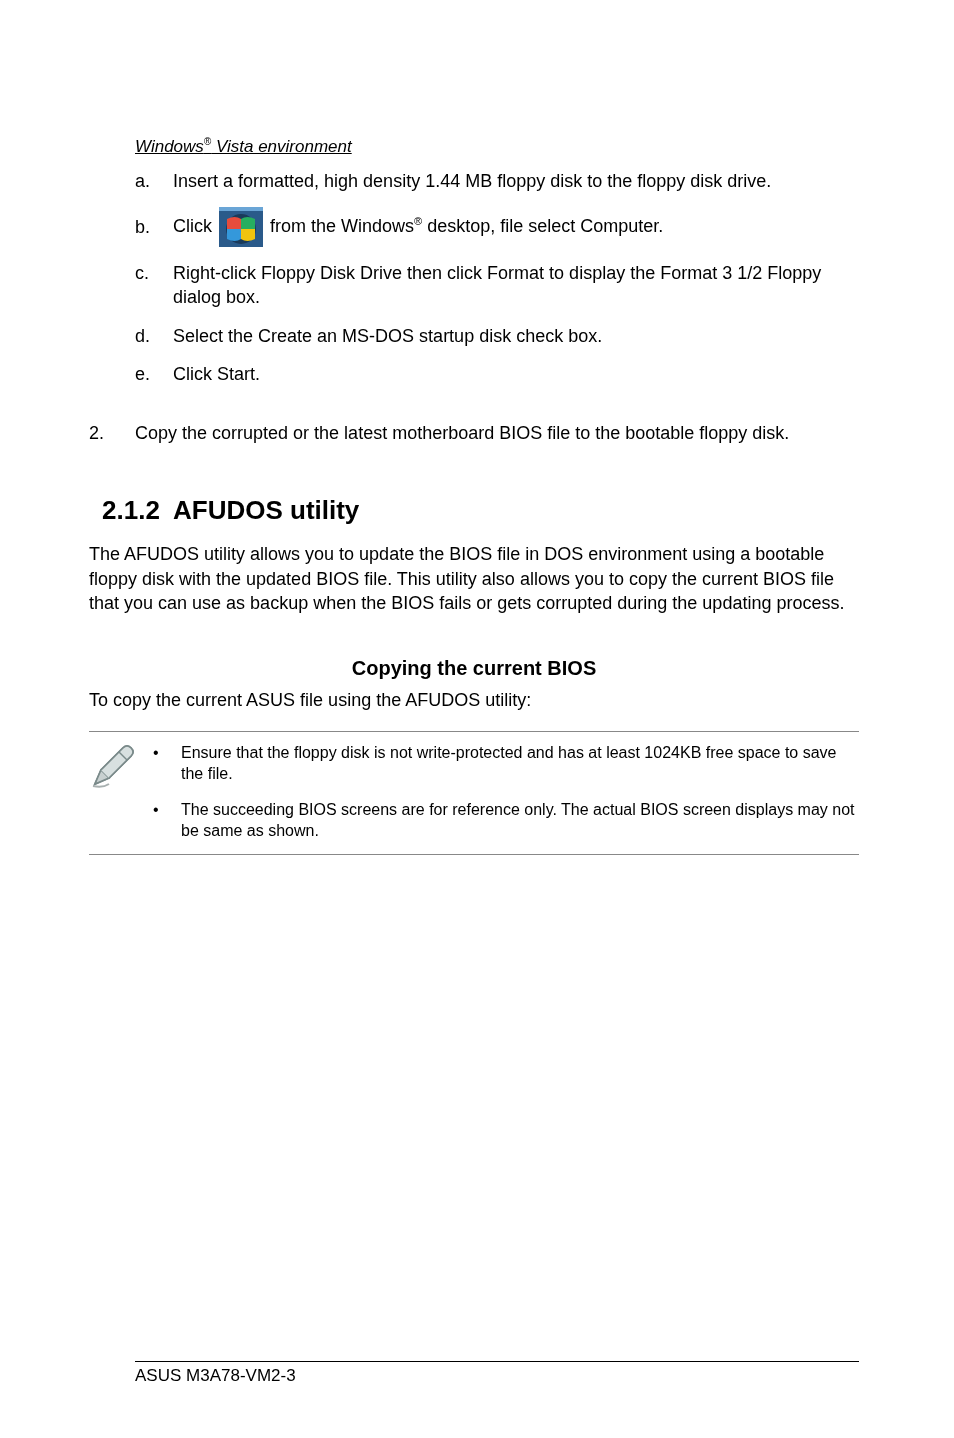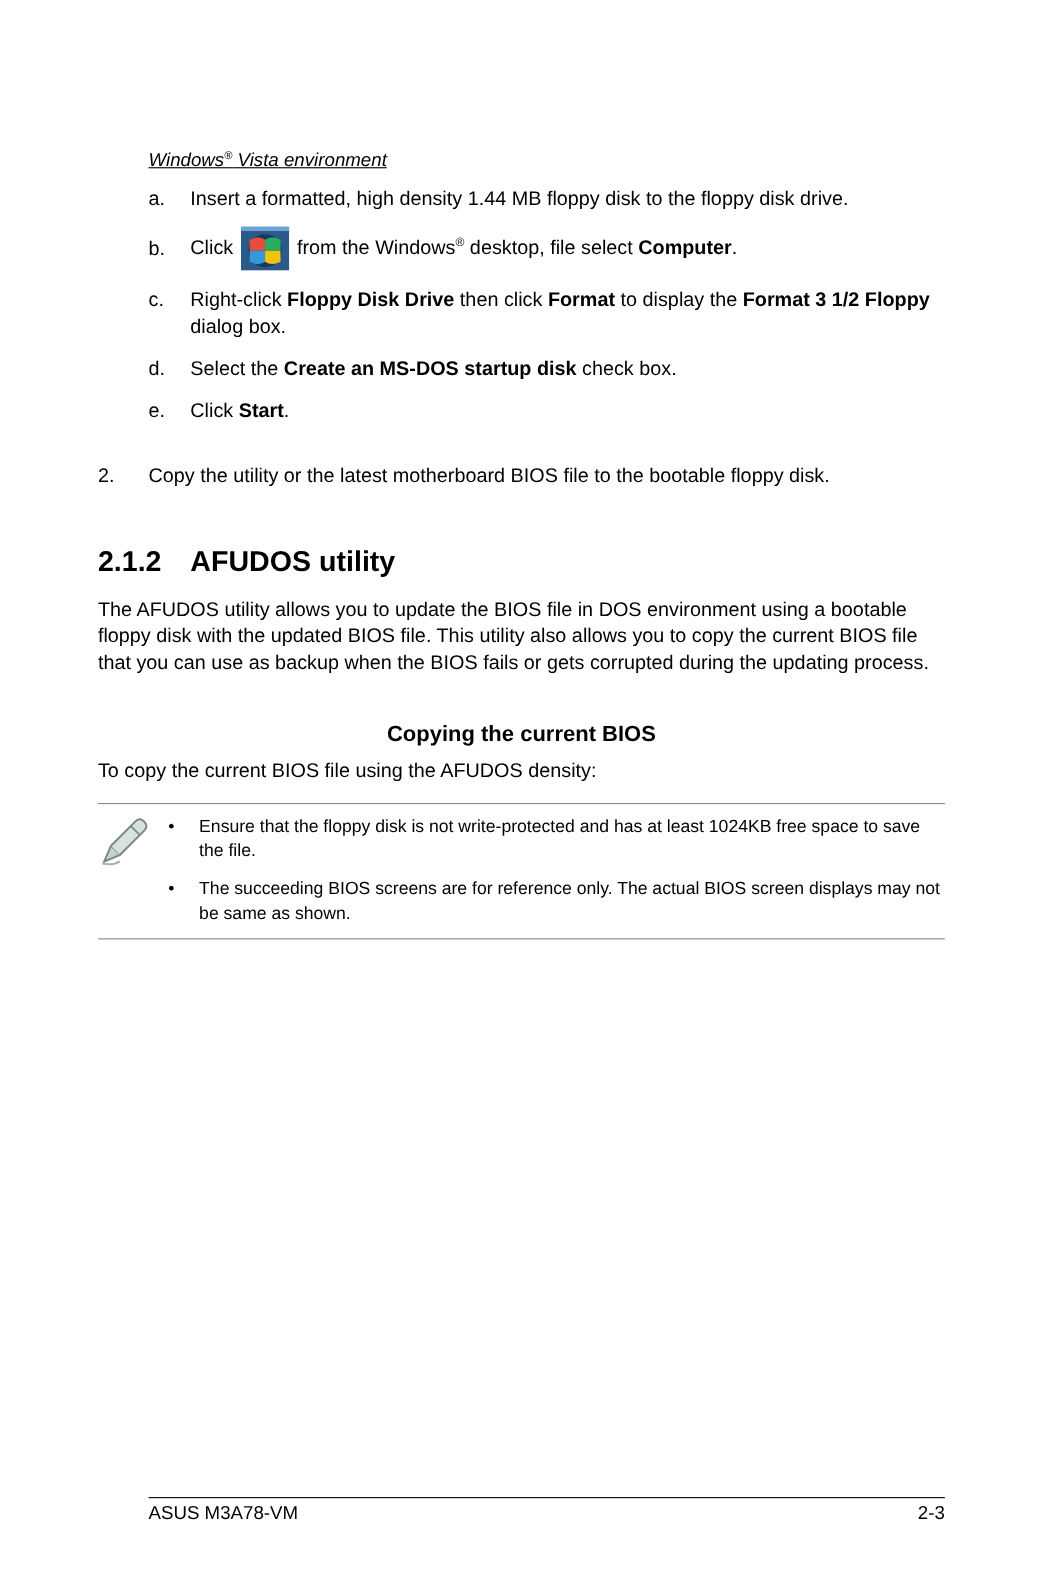--- a/index.html
+++ b/index.html
@@ -68,20 +68,21 @@
   }
   h2.util-heading {
     font-size: 26px;
     font-weight: bold;
     margin: 50px 0 16px 0;
     display: flex;
   }
   h2.util-heading .num {
     width: 84px;
     flex: 0 0 84px;
+    text-align: center;
   }
   .body-para {
     font-size: 18px;
     line-height: 1.35;
     margin: 0 0 18px 0;
   }
   h3.sub-heading {
     font-size: 20px;
     font-weight: bold;
     margin: 42px 0 8px 0;
@@ -120,24 +121,24 @@
     flex: 0 0 28px;
   }
   .footer {
     position: absolute;
     bottom: 68px;
     left: 135px;
     right: 95px;
     border-top: 1px solid #000;
     padding-top: 4px;
     display: flex;
-    justify-content: space-between;
+    justify-content: flex-start;
     font-size: 17px;
   }
-  b { font-weight: bold; }
+  b { font-weight: normal; }
   sup { font-size: 11px; }
 </style>
 </head>
 <body>
 
 <div class="page">
 
   <div class="section-heading">
     <span>Windows</span><sup>®</sup><span> Vista environment</span>
   </div>
@@ -183,34 +184,34 @@
       <div class="list-content">
         <span>Click </span><b>Start</b><span>.</span>
       </div>
     </div>
 
   </div>
 
   <div class="list outer-list" style="margin-left:-46px;">
     <div class="list-row">
       <div class="list-marker">2.</div>
-      <div class="list-content">Copy the utility or the latest motherboard BIOS file to the bootable floppy disk.</div>
+      <div class="list-content">Copy the corrupted or the latest motherboard BIOS file to the bootable floppy disk.</div>
     </div>
   </div>
 
   <h2 class="util-heading" style="margin-left:-46px;">
     <span class="num">2.1.2</span>
     <span>AFUDOS utility</span>
   </h2>
 
   <p class="body-para" style="margin-left:-46px;">The AFUDOS utility allows you to update the BIOS file in DOS environment using a bootable floppy disk with the updated BIOS file. This utility also allows you to copy the current BIOS file that you can use as backup when the BIOS fails or gets corrupted during the updating process.</p>
 
   <h3 class="sub-heading" style="margin-left:-46px;">Copying the current BIOS</h3>
 
-  <p class="body-para" style="margin-left:-46px;">To copy the current BIOS file using the AFUDOS density:</p>
+  <p class="body-para" style="margin-left:-46px;">To copy the current ASUS file using the AFUDOS utility:</p>
 
   <div class="note-block" style="margin-left:-46px;">
     <div class="note-icon">
       <svg width="48" height="48" viewBox="0 0 48 48">
         <path d="M6 40 L12 26 L34 4 Q38 0 42 4 Q46 8 42 12 L20 34 Z" fill="none" stroke="#7a8a8a" stroke-width="2"></path>
         <path d="M6 40 L12 26 L20 34 Z" fill="#c8d0d0" stroke="#7a8a8a" stroke-width="1.5"></path>
         <path d="M12 26 L34 4 Q38 0 42 4 Q46 8 42 12 L20 34" fill="#d8e0e0" stroke="#7a8a8a" stroke-width="1.5"></path>
         <line x1="30" y1="8" x2="38" y2="16" stroke="#7a8a8a" stroke-width="1.5"></line>
         <path d="M4 42 Q14 44 20 40" fill="none" stroke="#a8b0b0" stroke-width="2"></path>
       </svg>

